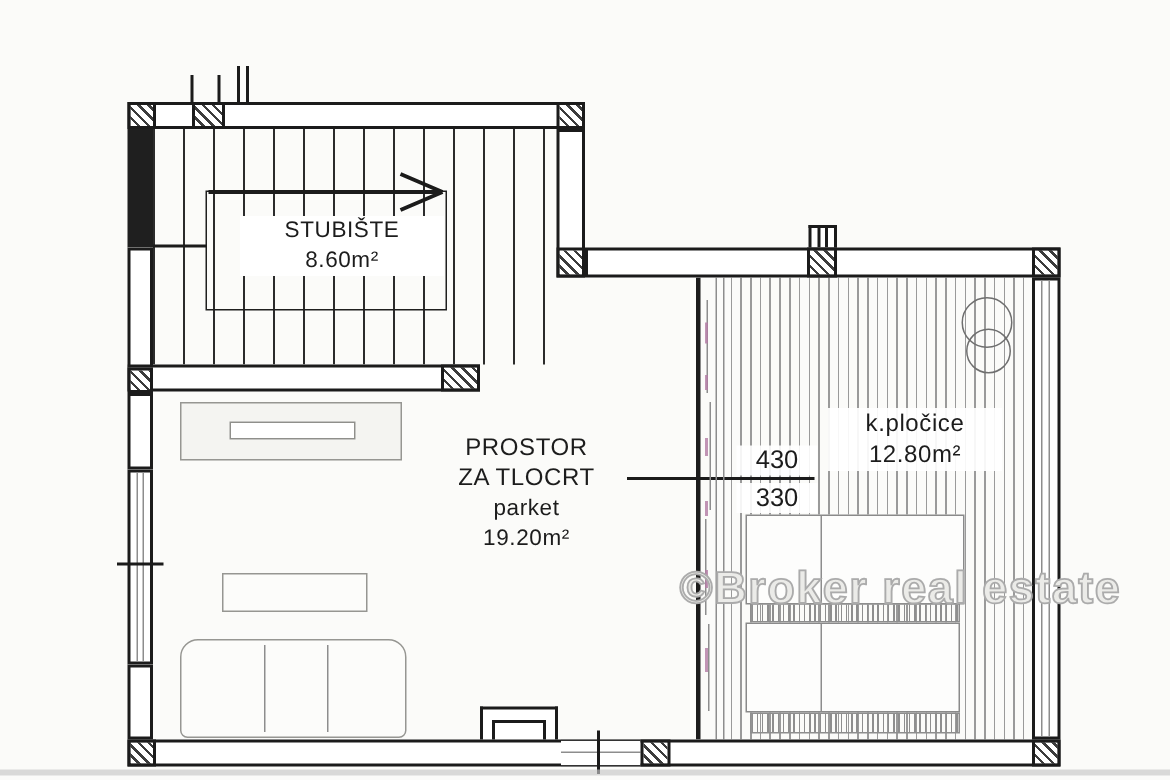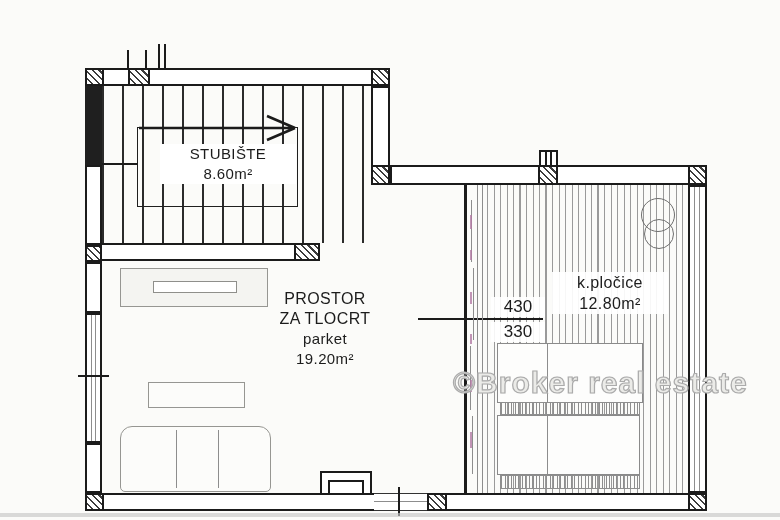--- a/index.html
+++ b/index.html
@@ -83,21 +83,21 @@
   <div class="a furn" style="left:148px;top:382px;width:97px;height:26px"></div>
   <div class="a furn" style="left:120px;top:426px;width:151px;height:66px;border-radius:12px 12px 5px 5px">
     <div class="a grayline" style="left:55px;top:3px;width:1px;height:58px"></div>
     <div class="a grayline" style="left:97px;top:3px;width:1px;height:58px"></div>
   </div>
 
   <div class="a" style="left:320px;top:471px;width:52px;height:23px;border:2px solid #1b1b1b;border-bottom:none;background:#fff">
     <div class="a" style="left:6px;top:7px;width:36px;height:16px;border:2px solid #1b1b1b;border-bottom:none"></div>
   </div>
 
-  <div class="a lbl" style="left:260px;top:289px;width:130px">
+  <div class="a lbl" style="left:286px;top:289px;width:130px">
     <div>PROSTOR</div>
     <div>ZA TLOCRT</div>
     <div class="small">parket</div>
     <div class="small">19.20m²</div>
   </div>
 
   <div class="a thinline" style="left:464px;top:185px;width:3px;height:308px"></div>
   <div class="a grayline" style="left:477px;top:185px;width:1px;height:308px"></div>
   <div class="a grayline" style="left:482px;top:185px;width:1px;height:308px"></div>
   <div class="a grayline" style="left:471px;top:200px;width:1px;height:62px"></div>
@@ -144,16 +144,16 @@
   <div class="a hatch" style="left:371px;top:68px;width:19px;height:18px"></div>
   <div class="a hatch" style="left:371px;top:165px;width:19px;height:20px"></div>
   <div class="a hatch" style="left:538px;top:165px;width:20px;height:20px"></div>
   <div class="a hatch" style="left:688px;top:165px;width:19px;height:20px"></div>
   <div class="a hatch" style="left:85px;top:245px;width:17px;height:17px"></div>
   <div class="a hatch" style="left:294px;top:243px;width:26px;height:18px"></div>
   <div class="a hatch" style="left:85px;top:493px;width:19px;height:18px"></div>
   <div class="a hatch" style="left:427px;top:493px;width:20px;height:18px"></div>
   <div class="a hatch" style="left:688px;top:493px;width:19px;height:18px"></div>
 
-  <div class="a watermark" style="left:453px;top:366px">©Broker real estate</div>
+  <div class="a watermark" style="left:453px;top:376px">©Broker real estate</div>
 
   <div class="a" style="left:0;top:513px;width:780px;height:4px;background:#c6c6c6;opacity:.65"></div>
 </div>
 
 </body></html>

